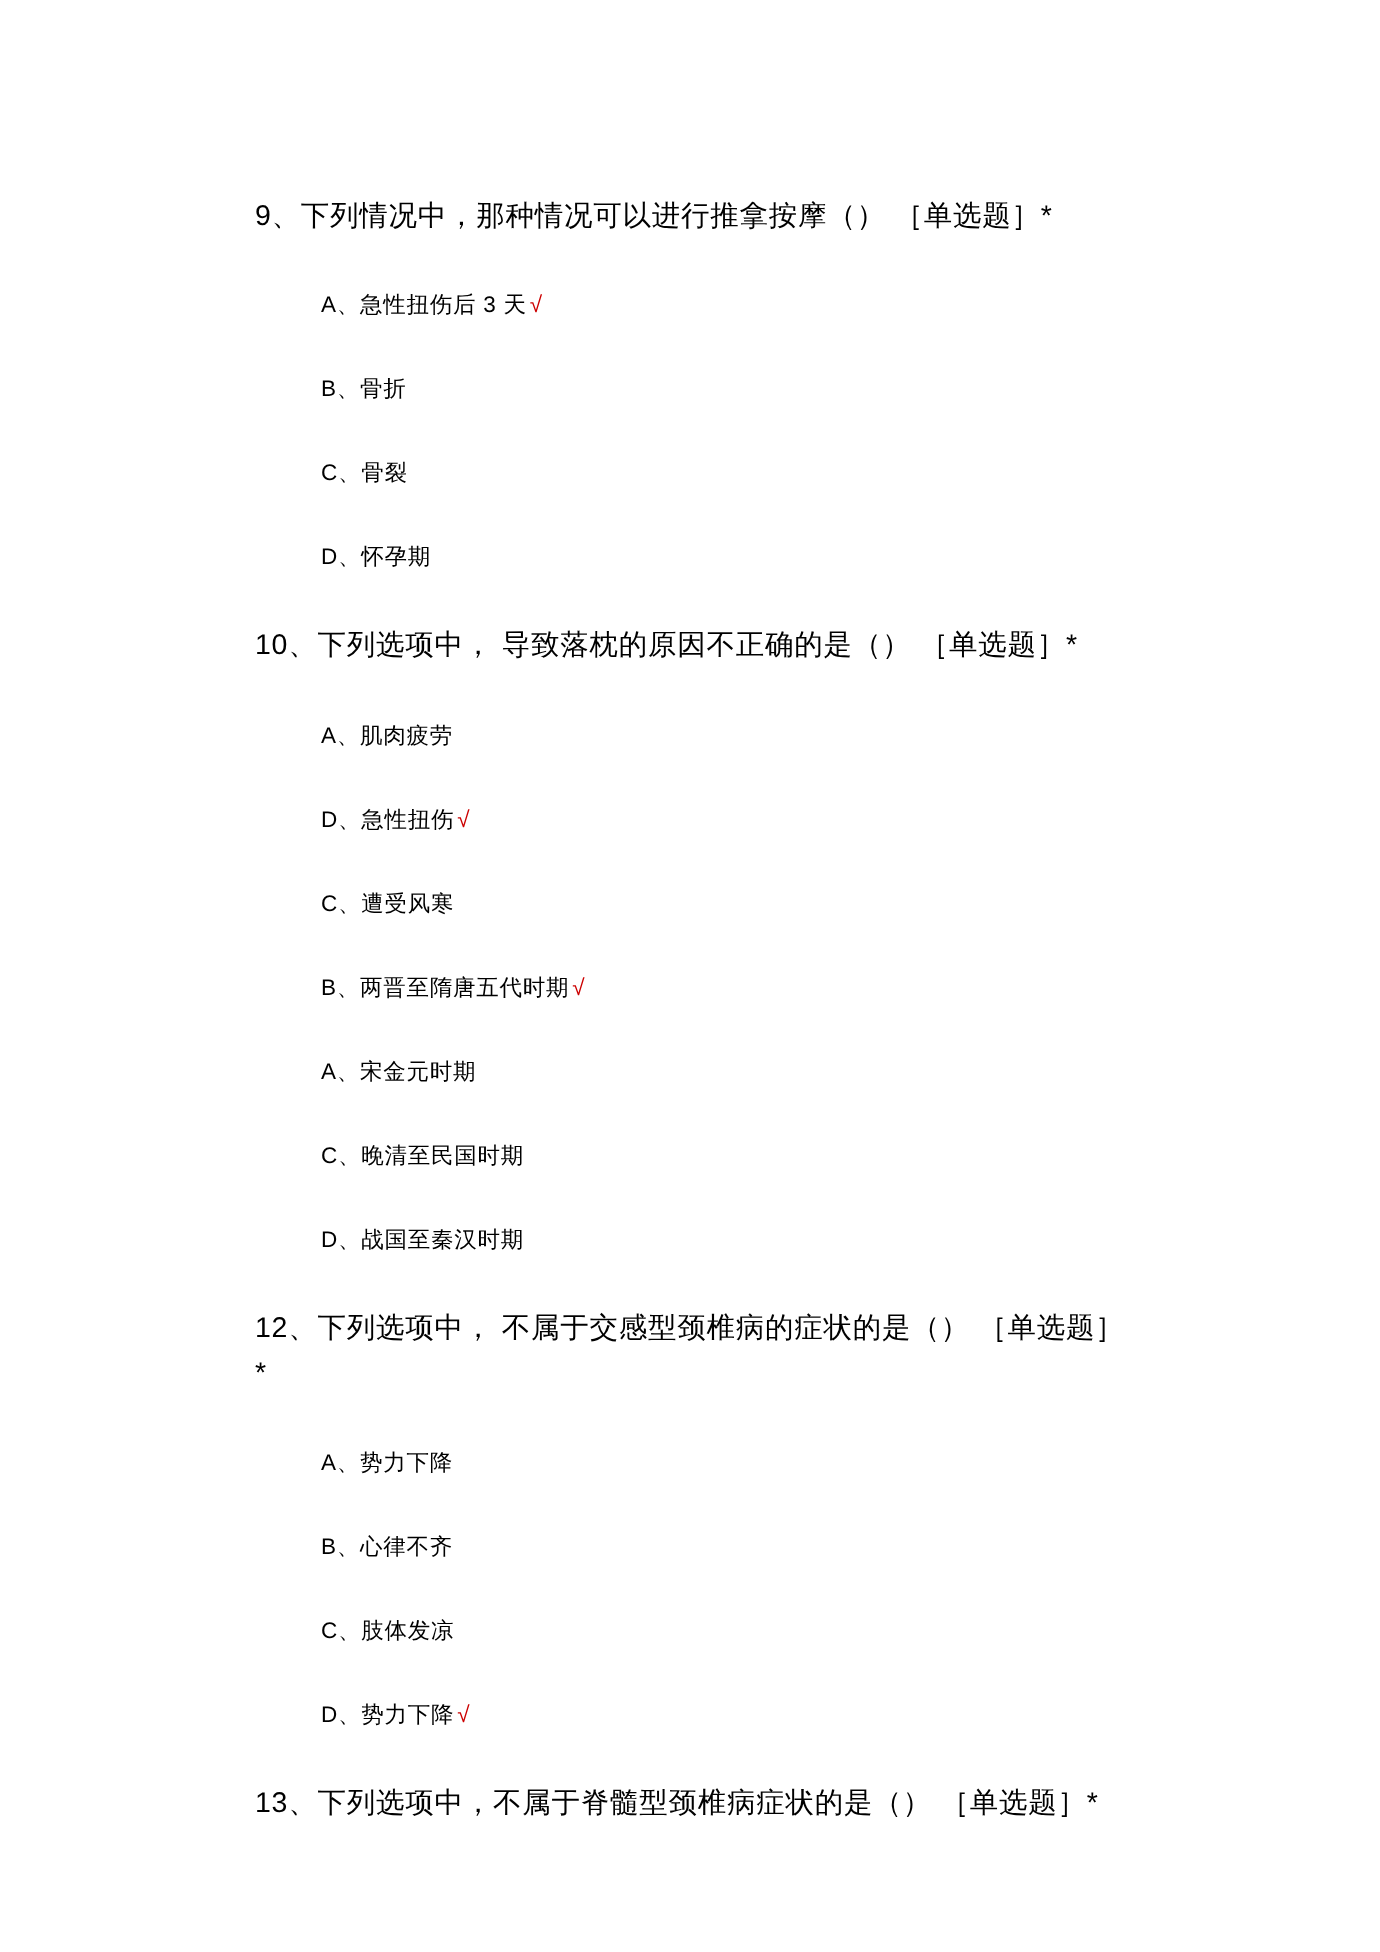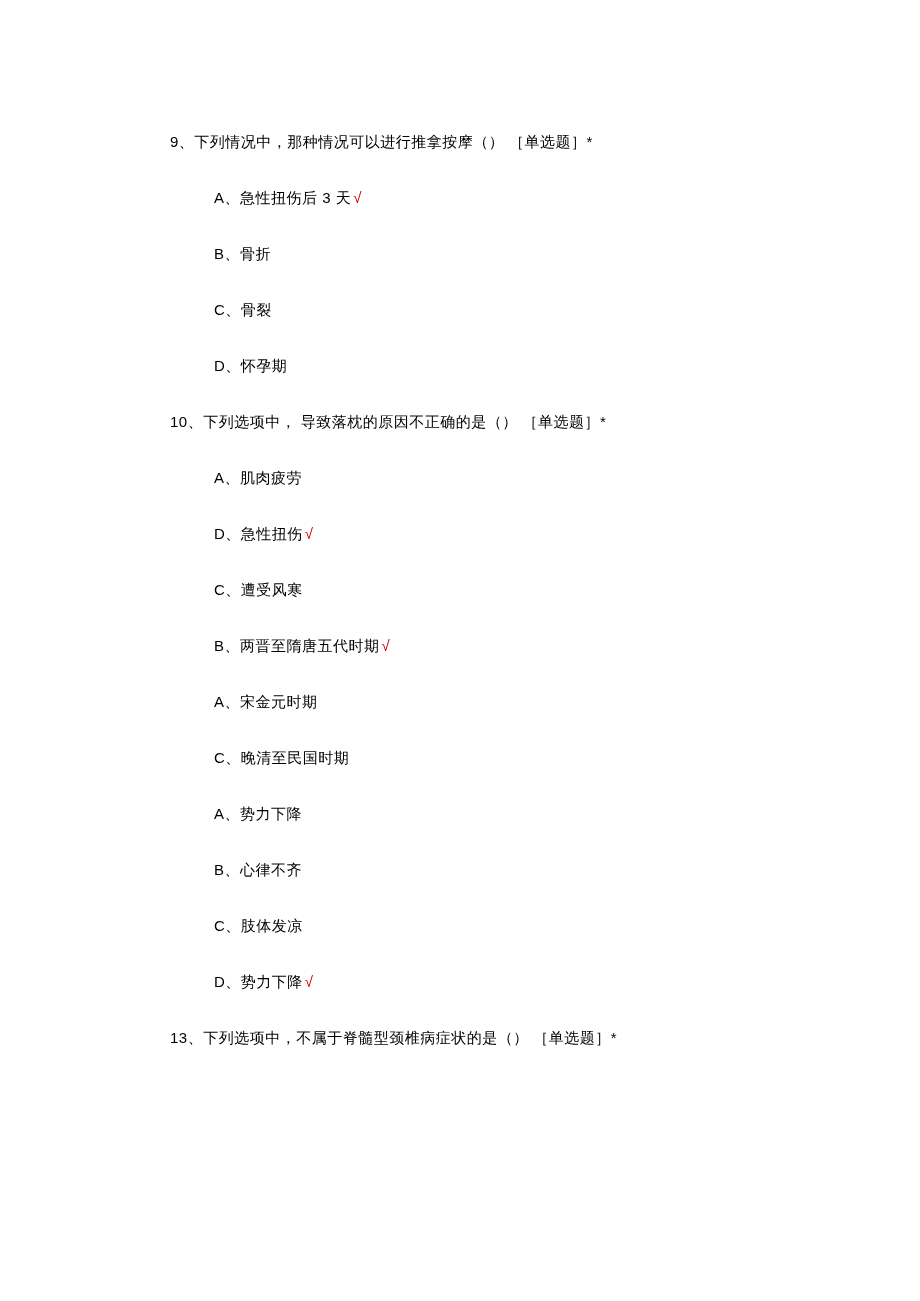--- a/index.html
+++ b/index.html
@@ -11,21 +11,21 @@
       background: #ffffff;
       font-family: "Microsoft YaHei", Arial, sans-serif;
       width: 920px;
       height: 1301px;
       padding: 130px 170px 60px 170px;
     }
     .question-block {
       margin-bottom: 32px;
     }
     .question-text {
-      font-size: 15px;
+      font-size: 19px;
       color: #000000;
       line-height: 1.6;
       margin-bottom: 32px;
       font-weight: normal;
       letter-spacing: 0.5px;
     }
     .option {
       font-size: 15px;
       color: #000000;
       line-height: 1.6;
@@ -81,23 +81,29 @@
   <div class="question-block">
     <div class="option">
       <span>B、两晋至隋唐五代时期</span><span class="check-mark">√</span>
     </div>
     <div class="option">
       <span>A、宋金元时期</span>
     </div>
     <div class="option">
       <span>C、晚清至民国时期</span>
     </div>
+    <div class="option">
+      <span>D、战国至秦汉时期</span>
+    </div>
   </div>
 
   <div class="question-block">
+    <div class="question-text">
+      <span>12、</span><span>下列选项中， 不属于交感型颈椎病的症状的是（） ［单选题］*</span>
+    </div>
     <div class="option">
       <span>A、势力下降</span>
     </div>
     <div class="option">
       <span>B、心律不齐</span>
     </div>
     <div class="option">
       <span>C、肢体发凉</span>
     </div>
     <div class="option">

